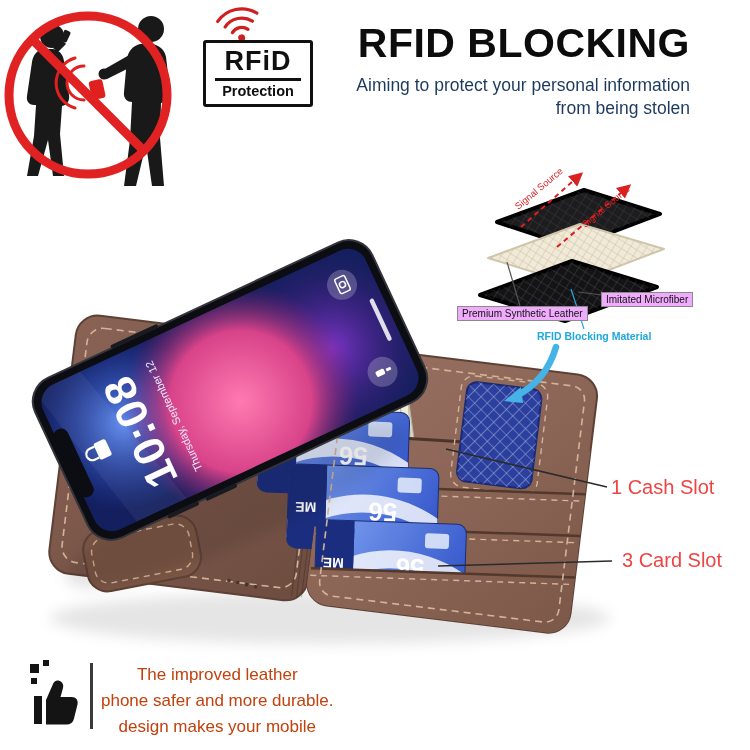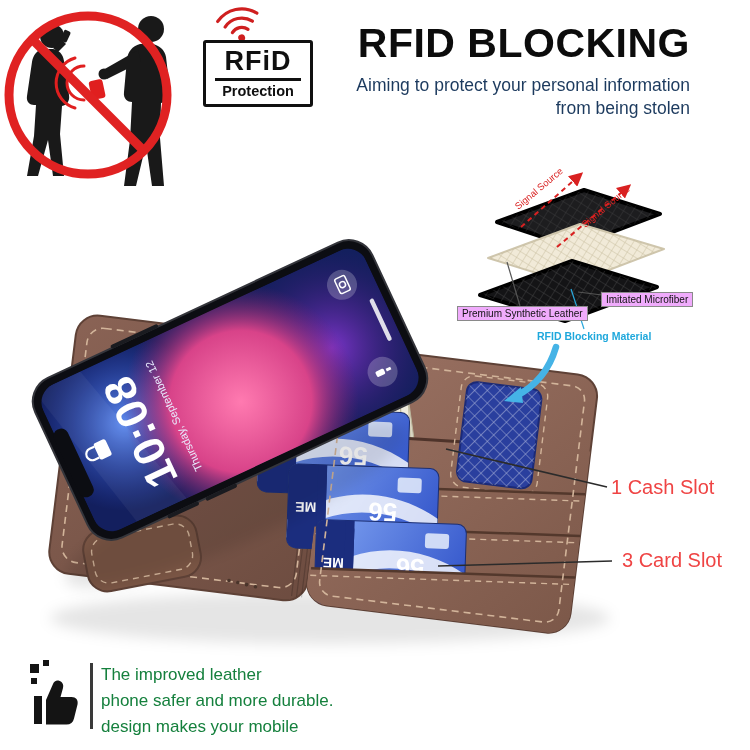--- a/index.html
+++ b/index.html
@@ -22,21 +22,21 @@
 
   
   .lyr{font-size:10px;color:#111;background:#f0abfc;border:1px solid #8a8a8a;padding:1px 4px;white-space:nowrap;}
   .lyr-rfid{font-size:10.5px;color:#1fa8dc;font-weight:600;white-space:nowrap;}
 
   
   .callout{font-size:20px;color:#ef4444;font-weight:400;white-space:nowrap;}
 
   
   .vrule{left:90px;top:663px;width:2.5px;height:66px;background:#3a3a3a;}
-  .ftext{left:101px;top:662px;font-size:17px;line-height:26px;color:#15803d;}
+  .ftext{left:101px;top:662px;font-size:17px;line-height:26px;color:#c2410c;text-align:center;}
 </style>
 </head>
 <body>
 
 <div class="stage">
 
 <svg class="abs" width="750" height="750" viewBox="0 0 750 750">
   <defs>
     <filter id="b6" x="-30%" y="-30%" width="160%" height="160%">
           <feGaussianBlur stdDeviation="7"></feGaussianBlur>

